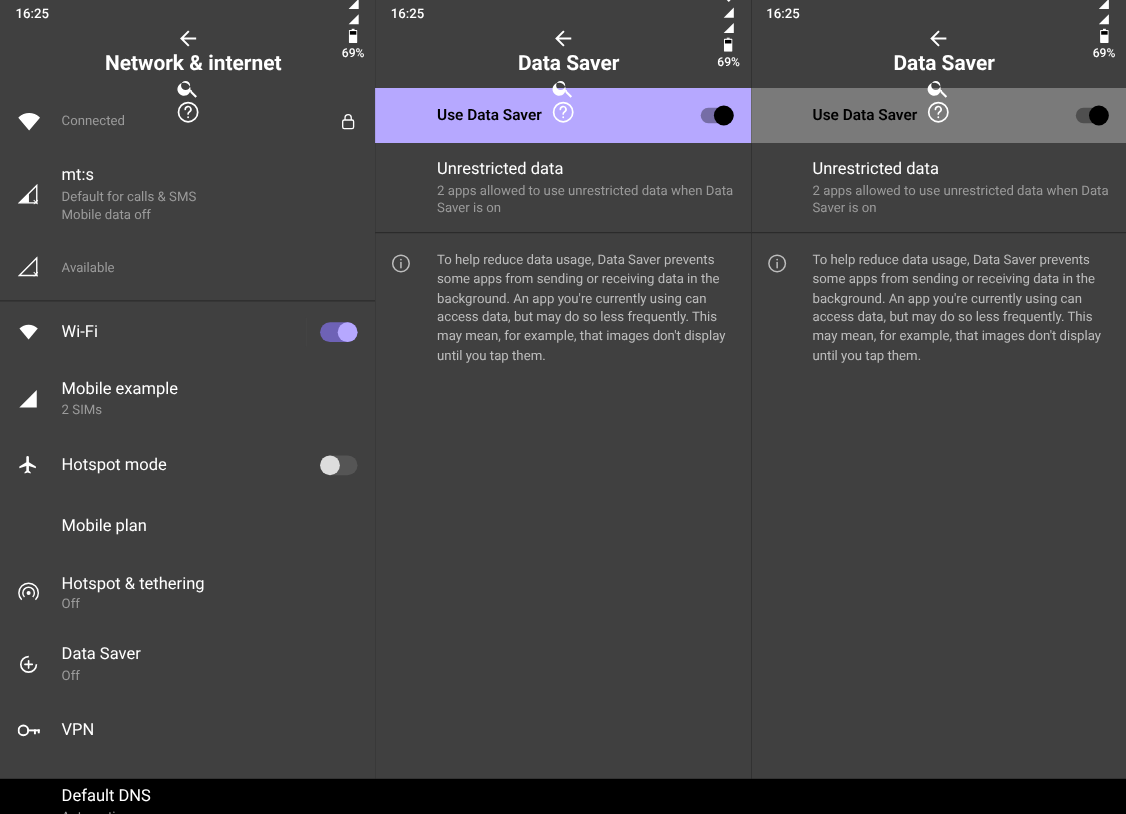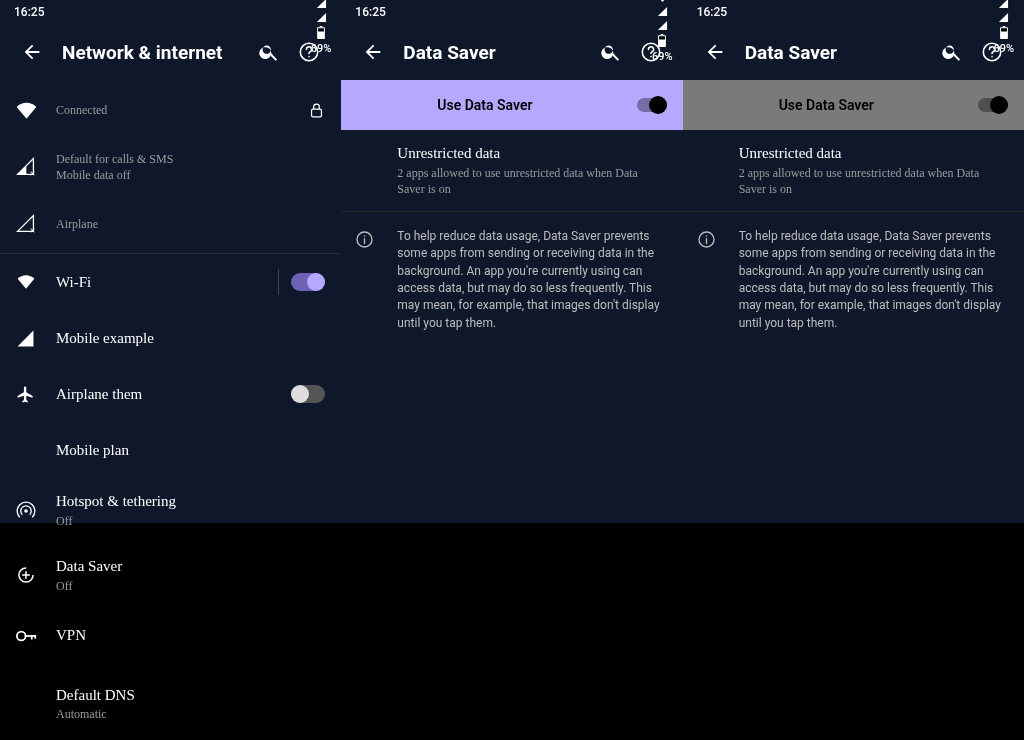--- a/index.html
+++ b/index.html
@@ -7,41 +7,42 @@
     background: #000;
     font-family: Roboto, "Segoe UI", Arial, sans-serif;
     color: #fff;
     width: 1024px;
     height: 740px;
     display: flex;
     overflow: hidden;
   }
   .screen {
     width: 341.33px;
-    height: 523px;
+    height: 708px;
     position: relative;
-    background: #0f172a;
+    background: #404040;
   }
   .status-bar {
     height: 24px;
     display: flex;
     align-items: center;
     justify-content: space-between;
     padding: 0 10px 0 14px;
     font-size: 12px;
     font-weight: 500;
   }
   .status-bar .left { display:flex; align-items:center; gap:4px; }
   .status-bar .right { display:flex; align-items:center; gap:3px; font-size:11px;flex-direction:column; }
   .status-bar svg { display:block; }
   .toolbar {
     height: 56px;
     display: flex;
     align-items: center;
     padding: 0 12px;
+    flex-direction: column;
   }
   .toolbar-btn {
     width: 40px;
     height: 40px;
     display: flex;
     align-items: center;
     justify-content: center;
     border-radius: 50%;
   }
   .toolbar-title {
@@ -62,21 +63,20 @@
     display: flex;
     align-items: center;
     justify-content: flex-start;
     flex-shrink: 0;
   }
   .row .text-slot {
     flex: 1;
     display: flex;
     flex-direction: column;
     justify-content: center;
-    font-family: Liberation Serif, serif;
   }
   .row .end-slot {
     display: flex;
     align-items: center;
     margin-left: 8px;
   }
   .primary-text {
     font-size: 15px;
     color: #fff;
     line-height: 1.3;
@@ -122,21 +122,20 @@
   .master-row {
     display: flex;
     align-items: center;
     height: 50px;
     padding: 0 16px 0 56px;
   }
   .master-row .label {
     flex: 1;
     font-size: 14px;
     font-weight: 600;
-    margin-left: 40px;
   }
   .master-row.active {
     background: #b6a8ff;
     color: #000;
   }
   .master-row.active .label { color: #000; }
   .master-row.inactive {
     background: #7a7a7a;
     color: #000;
   }
@@ -255,34 +254,35 @@
 
     <div class="row">
       <div class="icon-slot">
           <svg width="19" height="19" viewBox="0 0 24 24">
             <path d="M2 22h20V2z" fill="none" stroke="#fff" stroke-width="1.6"></path>
             <path d="M2 22h11V11z" fill="#fff"></path>
             <text x="17" y="24" font-size="9" fill="#fff">✕</text>
           </svg>
         </div>
       <div class="text-slot">
+        <div class="primary-text">mt:s</div>
         <div class="secondary-text" style="white-space:pre-line">Default for calls &amp; SMS
 Mobile data off</div>
       </div>
     </div>
 
     <div class="row" style="padding-bottom:18px;">
       <div class="icon-slot">
           <svg width="19" height="19" viewBox="0 0 24 24">
             <path d="M2 22h20V2z" fill="none" stroke="#fff" stroke-width="1.6"></path>
             <text x="17" y="24" font-size="9" fill="#fff">✕</text>
           </svg>
         </div>
       <div class="text-slot">
-          <div class="secondary-text">Airplane</div>
+          <div class="secondary-text">Available</div>
         </div>
     </div>
 
     <div class="full-divider"></div>
 
     <div class="row">
       <div class="icon-slot">
           <svg width="20" height="20" viewBox="0 0 24 24" fill="#fff">
             <path d="M12 20 2 8c2.6-2.5 6.2-4 10-4s7.4 1.5 10 4L12 20z"></path>
           </svg>
@@ -297,31 +297,32 @@
     </div>
 
     <div class="row">
       <div class="icon-slot">
           <svg width="19" height="19" viewBox="0 0 24 24" fill="#fff">
             <path d="M2 22h20V2z"></path>
           </svg>
         </div>
       <div class="text-slot">
         <div class="primary-text">Mobile example</div>
+        <div class="secondary-text">2 SIMs</div>
       </div>
     </div>
 
     <div class="row">
       <div class="icon-slot">
           <svg width="19" height="19" viewBox="0 0 24 24" fill="#fff">
             <path d="M21 16v-2l-8-5V3.5A1.5 1.5 0 0 0 11.5 2 1.5 1.5 0 0 0 10 3.5V9l-8 5v2l8-2.5V19l-2 1.5V22l3.5-1 3.5 1v-1.5L13 19v-5.5z"></path>
           </svg>
         </div>
       <div class="text-slot">
-          <div class="primary-text">Airplane them</div>
+          <div class="primary-text">Hotspot mode</div>
         </div>
       <div class="end-slot">
           <div class="switch">
             <div class="thumb"></div>
           </div>
         </div>
     </div>
 
     <div class="row">
       <div class="icon-slot"></div>

